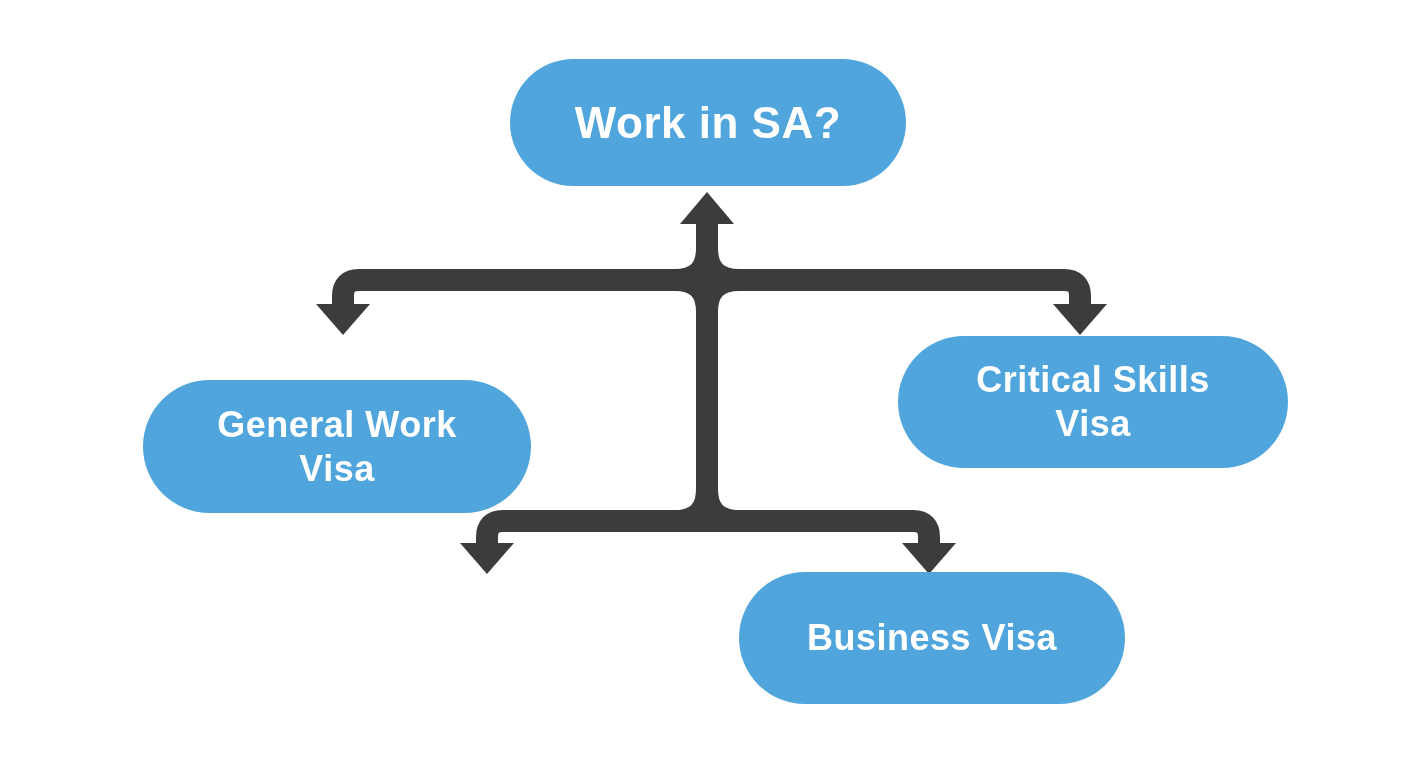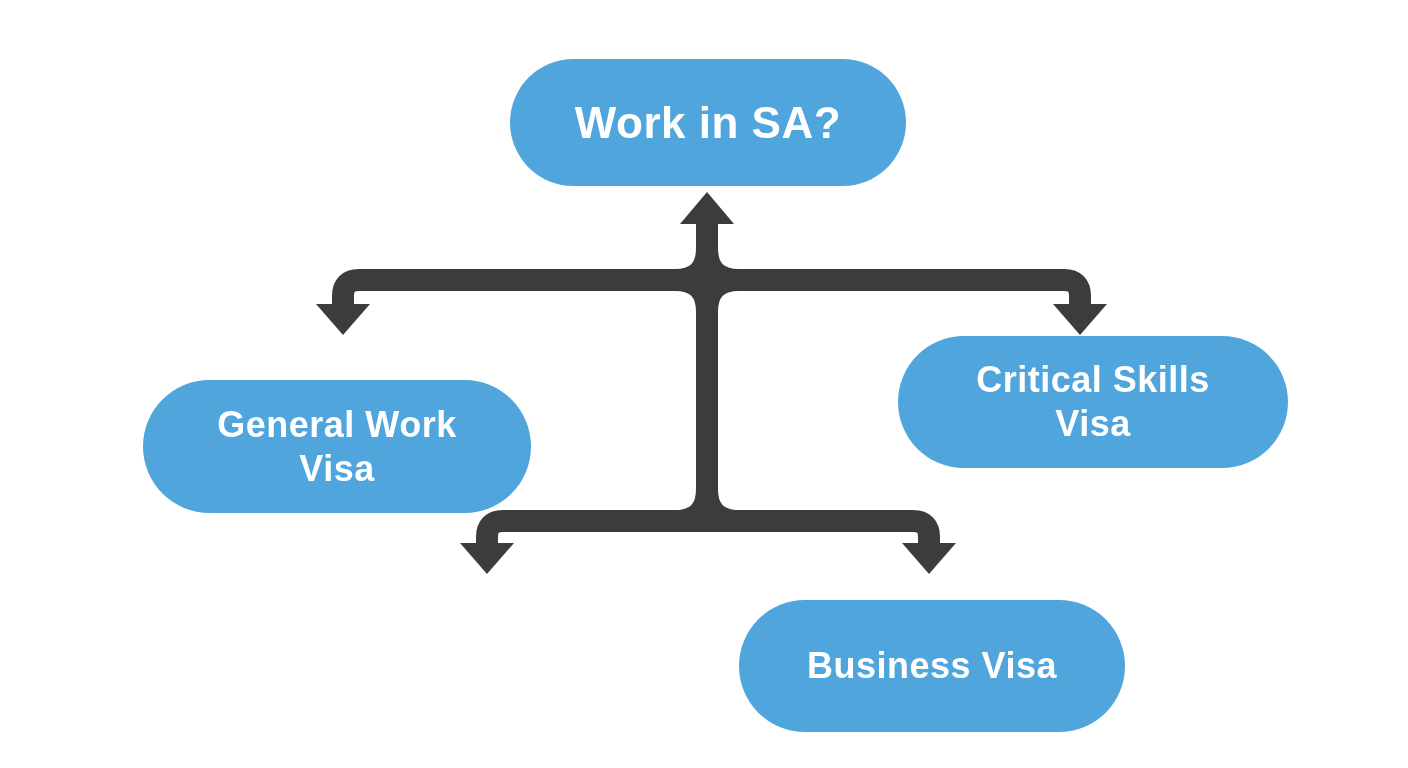--- a/index.html
+++ b/index.html
@@ -33,21 +33,21 @@
     font-weight:700;
     white-space:pre-line;
     line-height:1.22;
     letter-spacing:0.5px;
   }
   .node-root{left:510px;top:59px;width:396px;height:127px;}
   .node-root .node-label{font-size:44px;}
   .node-general{left:143px;top:335px;width:388px;height:133px;margin-top:45px;}
   .node-critical{left:898px;top:336px;width:390px;height:132px;}
   .node-intra{left:293px;top:572px;width:386px;height:132px;}
-  .node-business{left:739px;top:572px;width:386px;height:132px;margin-top:28px;}
+  .node-business{left:739px;top:572px;width:386px;height:132px;}
   .node-child .node-label{font-size:36px;}
 </style>
 </head>
 <body>
 
 <div class="canvas">
 
   <svg class="connectors" viewBox="0 0 1408 768" aria-hidden="true">
 
     <path class="c-stroke" d="M 707 218 L 707 521"></path>

